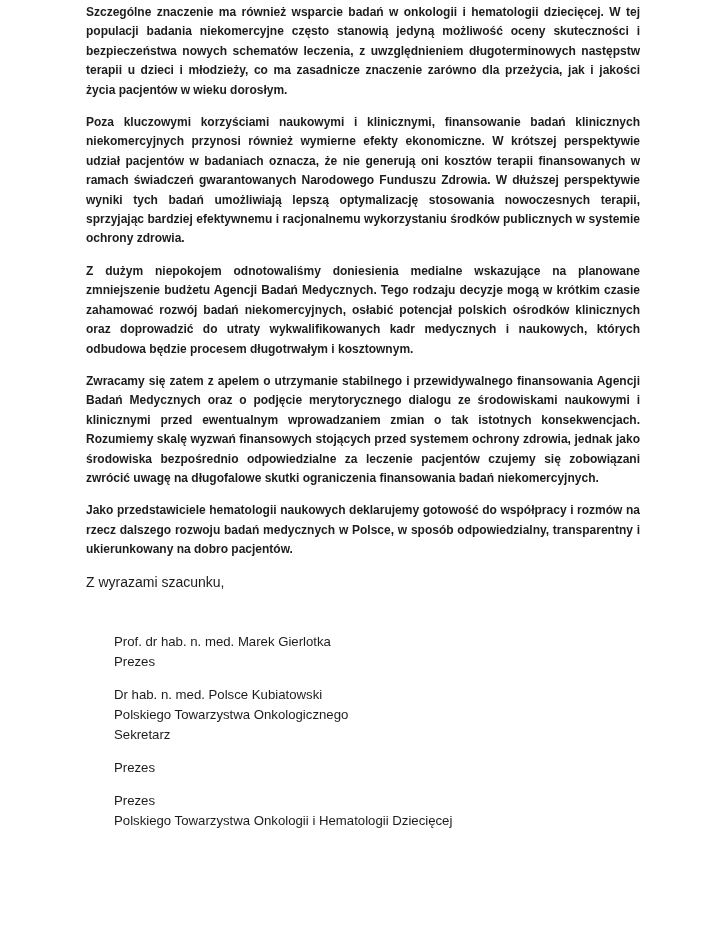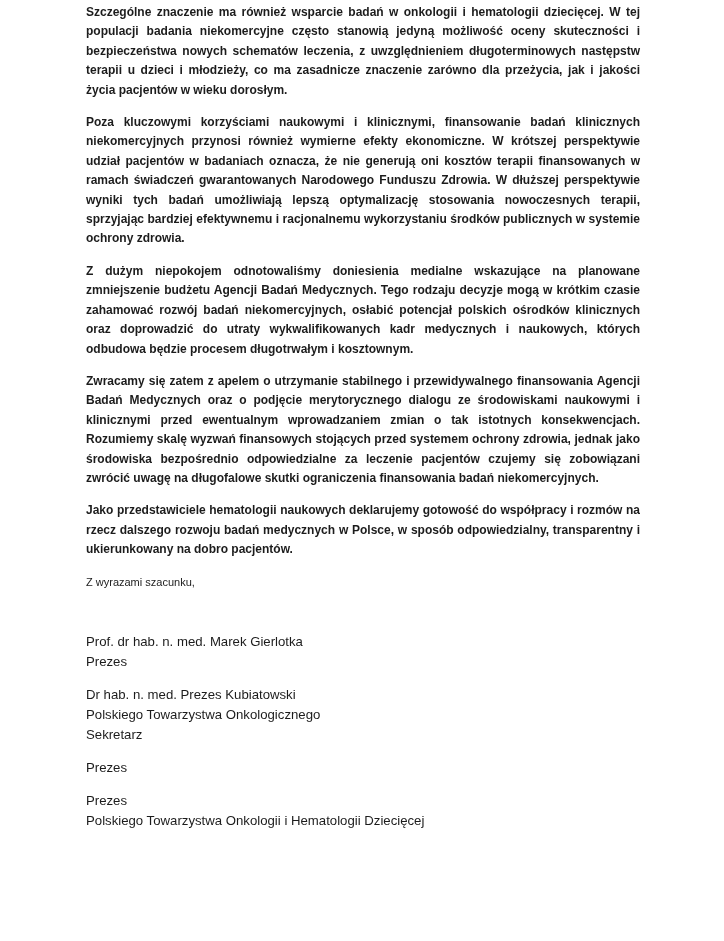--- a/index.html
+++ b/index.html
@@ -25,34 +25,35 @@
     margin: 0 0 13px 0;
     font-size: 12px;
     line-height: 19.4px;
     text-align: justify;
     text-justify: inter-word;
     color: #1c1c1c;
     font-weight: bold;
   }
   .closing {
     margin: 0 0 40px 0;
-    font-size: 11px;
+    font-size: 14px;
     line-height: 19.4px;
     text-align: left;
     color: #1c1c1c;
   }
   .sig-block {
     margin: 0 0 13px 0;
   }
   .sig-line {
     font-size: 13.2px;
     line-height: 20px;
     text-align: left;
     color: #1c1c1c;
     white-space: nowrap;
+    margin-left: 28px;
   }
 </style>
 </head>
 <body>
 
 <div class="page">
 
   <p class="para">Szczególne znaczenie ma również wsparcie badań w onkologii i hematologii dziecięcej. W tej populacji badania niekomercyjne często stanowią jedyną możliwość oceny skuteczności i bezpieczeństwa nowych schematów leczenia, z uwzględnieniem długoterminowych następstw terapii u dzieci i młodzieży, co ma zasadnicze znaczenie zarówno dla przeżycia, jak i jakości życia pacjentów w wieku dorosłym.</p>
   <p class="para">Poza kluczowymi korzyściami naukowymi i klinicznymi, finansowanie badań klinicznych niekomercyjnych przynosi również wymierne efekty ekonomiczne. W krótszej perspektywie udział pacjentów w badaniach oznacza, że nie generują oni kosztów terapii finansowanych w ramach świadczeń gwarantowanych Narodowego Funduszu Zdrowia. W dłuższej perspektywie wyniki tych badań umożliwiają lepszą optymalizację stosowania nowoczesnych terapii, sprzyjając bardziej efektywnemu i racjonalnemu wykorzystaniu środków publicznych w systemie ochrony zdrowia.</p>
   <p class="para">Z dużym niepokojem odnotowaliśmy doniesienia medialne wskazujące na planowane zmniejszenie budżetu Agencji Badań Medycznych. Tego rodzaju decyzje mogą w krótkim czasie zahamować rozwój badań niekomercyjnych, osłabić potencjał polskich ośrodków klinicznych oraz doprowadzić do utraty wykwalifikowanych kadr medycznych i naukowych, których odbudowa będzie procesem długotrwałym i kosztownym.</p>
@@ -60,21 +61,21 @@
   <p class="para">Jako przedstawiciele hematologii naukowych deklarujemy gotowość do współpracy i rozmów na rzecz dalszego rozwoju badań medycznych w Polsce, w sposób odpowiedzialny, transparentny i ukierunkowany na dobro pacjentów.</p>
 
   <p class="closing">Z wyrazami szacunku,</p>
 
   <div class="sig-block">
     <div class="sig-line">Prof. dr hab. n. med. Marek Gierlotka</div>
     <div class="sig-line">Prezes</div>
   </div>
 
   <div class="sig-block">
-    <div class="sig-line">Dr hab. n. med. Prezes Kubiatowski</div>
+    <div class="sig-line">Dr hab. n. med. Polsce Kubiatowski</div>
     <div class="sig-line">Polskiego Towarzystwa Onkologicznego</div>
     <div class="sig-line">Sekretarz</div>
   </div>
 
   <div class="sig-block">
     <div class="sig-line">Prezes</div>
   </div>
 
   <div class="sig-block">
     <div class="sig-line">Prezes</div>

